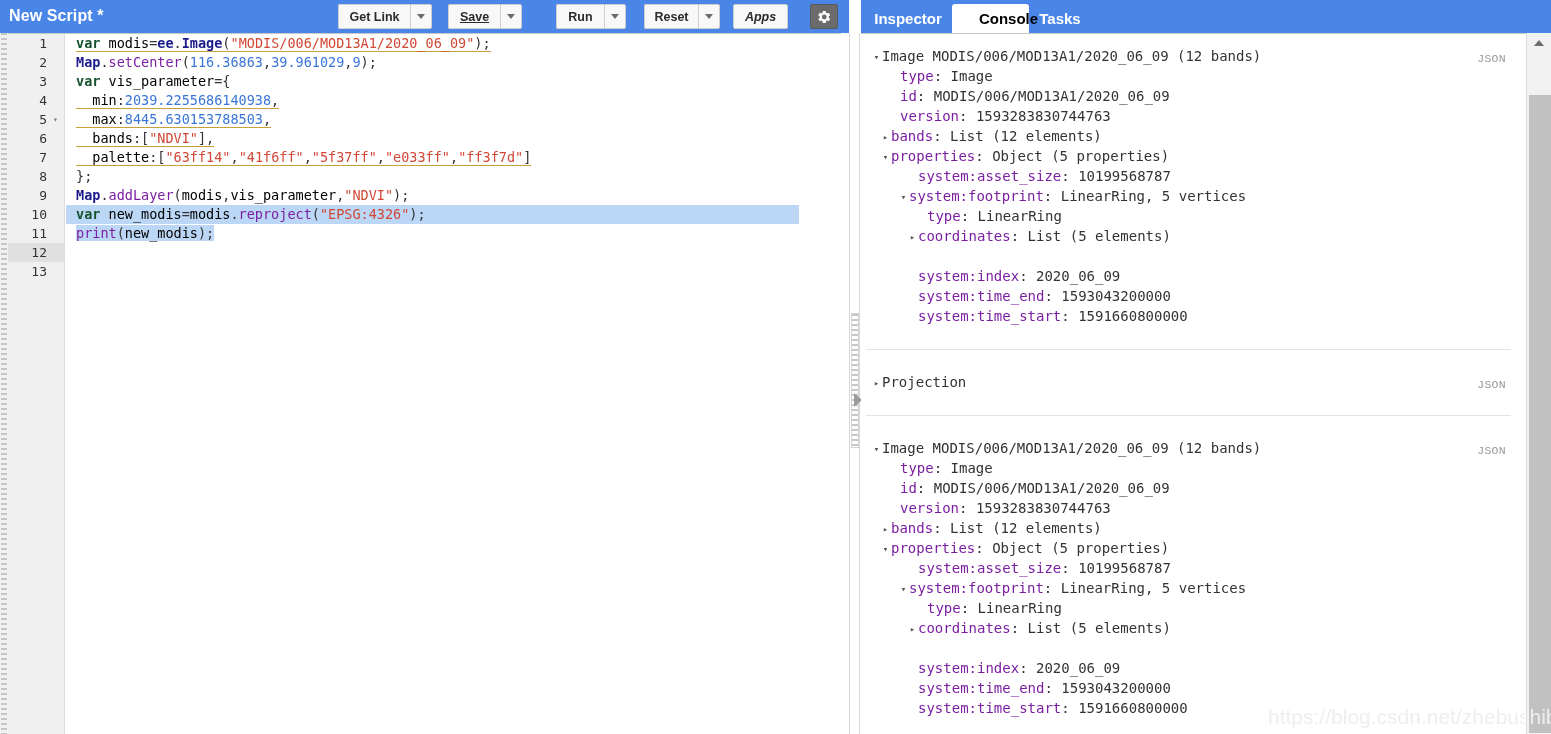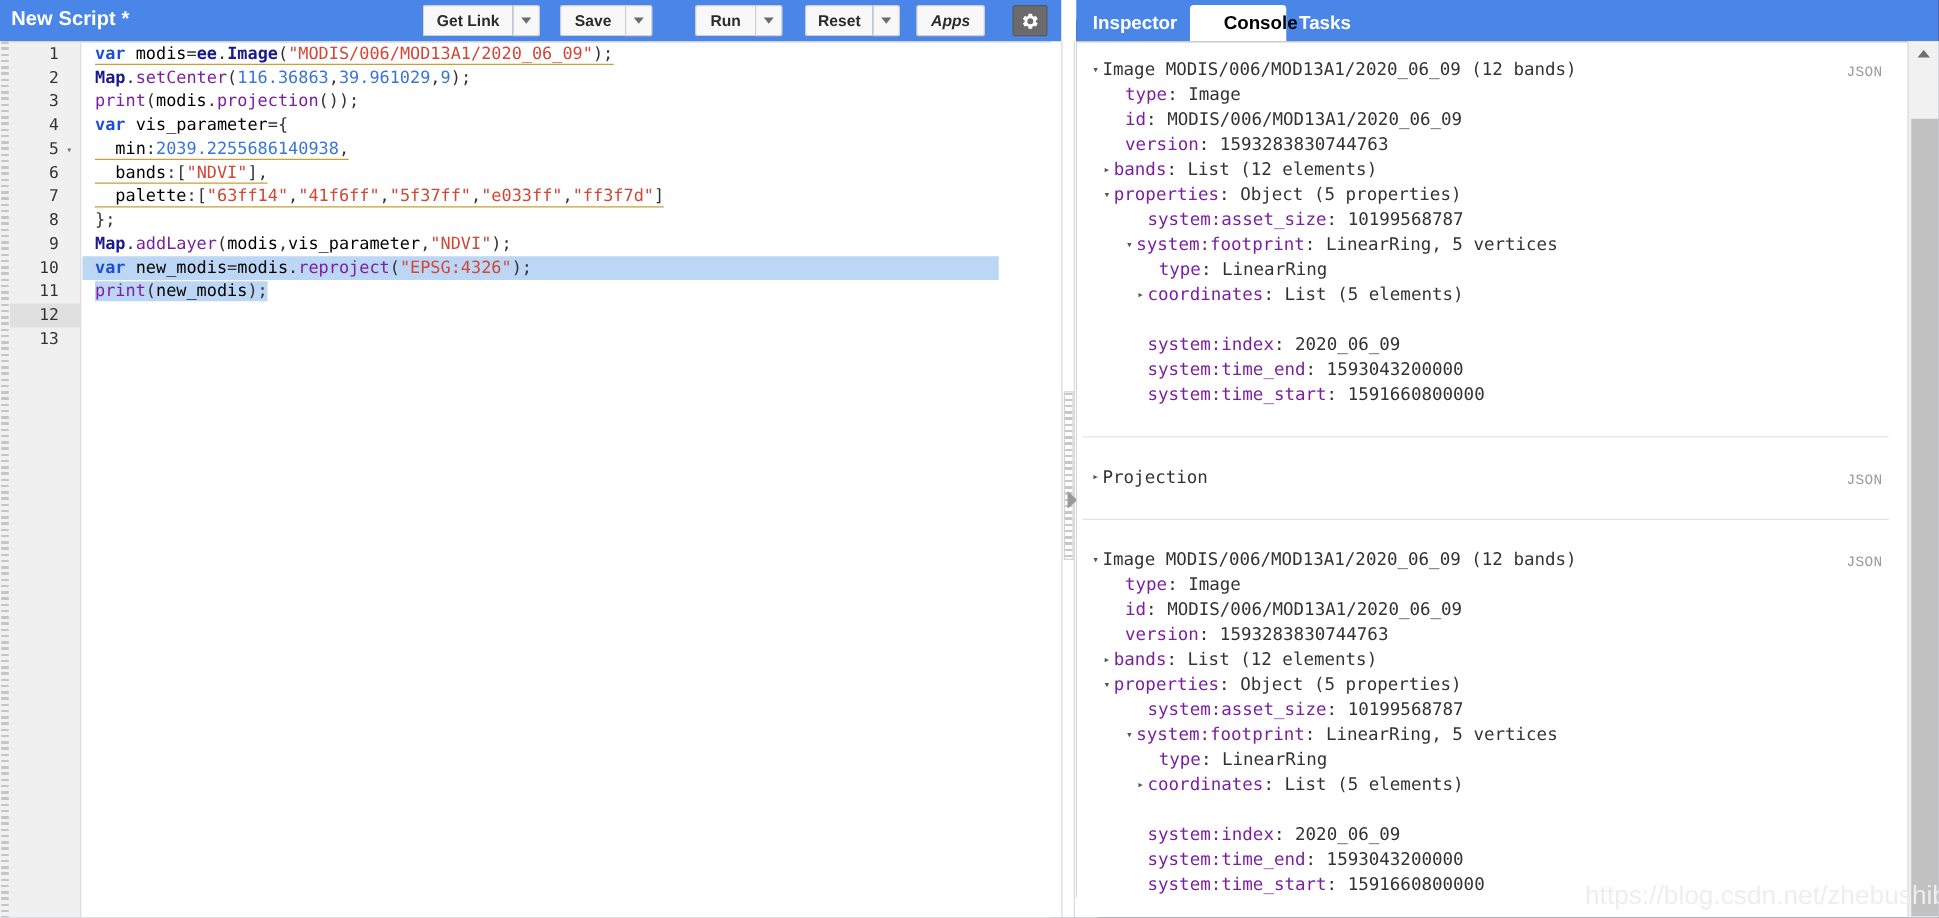--- a/index.html
+++ b/index.html
@@ -170,21 +170,21 @@
     padding-left: 10px;
     box-sizing: border-box;
   }
   .cline.hl-line {
     background: #bcd6f5;
     width: 791px;
     margin-left: -58px;
     padding-left: 68px;
   }
   .sel { background: #bcd6f5; }
-  .tok-kw   { color: #1d4ed8; font-weight: bold; }
+  .tok-kw   { color: #14532d; font-weight: bold; }
   .tok-var  { color: #000000; }
   .tok-bi   { color: #1a1a8c; font-weight: bold; }
   .tok-fn   { color: #7b1fa2; }
   .tok-str  { color: #d14836; }
   .tok-num  { color: #3a76d8; }
   .tok-pun  { color: #333333; }
   .uline    { border-bottom: 1px solid #c8a03a; }
 
   
   #splitter {
@@ -348,21 +348,21 @@
     <div id="toolbar">
       <div id="script-title">New Script *</div>
       <div id="tb-buttons">
           <div class="tb-group" style="left: 338px;">
             <div class="tb-btn main" style="width: 72px;">Get Link</div>
             <div class="tb-caret">
               <div class="caret-glyph"></div>
             </div>
           </div>
           <div class="tb-group" style="left: 448px;">
-            <div class="tb-btn main" style="width: 52px;">Save</div>
+            <div class="tb-btn main" style="width: 52px; text-decoration: underline;">Save</div>
             <div class="tb-caret">
               <div class="caret-glyph"></div>
             </div>
           </div>
           <div class="tb-group" style="left: 556px;">
             <div class="tb-btn main" style="width: 48px;">Run</div>
             <div class="tb-caret">
               <div class="caret-glyph"></div>
             </div>
           </div>
@@ -399,23 +399,23 @@
           <div class="gline">8</div>
           <div class="gline">9</div>
           <div class="gline">10</div>
           <div class="gline">11</div>
           <div class="gline active">12</div>
           <div class="gline">13</div>
         </div>
       <div id="code-area">
           <div class="cline"><span class="uline"><span class="tok-kw">var</span> <span class="tok-var">modis</span><span class="tok-pun">=</span><span class="tok-bi">ee</span><span class="tok-pun">.</span><span class="tok-bi">Image</span><span class="tok-pun">(</span><span class="tok-str">"MODIS/006/MOD13A1/2020_06_09"</span><span class="tok-pun">)</span><span class="tok-pun">;</span></span></div>
           <div class="cline"><span class="tok-bi">Map</span><span class="tok-pun">.</span><span class="tok-fn">setCenter</span><span class="tok-pun">(</span><span class="tok-num">116.36863</span><span class="tok-pun">,</span><span class="tok-num">39.961029</span><span class="tok-pun">,</span><span class="tok-num">9</span><span class="tok-pun">)</span><span class="tok-pun">;</span></div>
-          <div class="cline"><span class="tok-fn">print</span><span class="tok-pun">(</span><span class="tok-var">modis</span><span class="tok-pun">.</span><span class="tok-fn">projection</span><span class="tok-pun">(</span><span class="tok-pun">)</span><span class="tok-pun">)</span><span class="tok-pun">;</span></div>
           <div class="cline"><span class="tok-kw">var</span> <span class="tok-var">vis_parameter</span><span class="tok-pun">=</span><span class="tok-pun">{</span></div>
           <div class="cline"><span class="uline">  <span class="tok-var">min</span><span class="tok-pun">:</span><span class="tok-num">2039.2255686140938</span><span class="tok-pun">,</span></span></div>
+          <div class="cline"><span class="uline">  <span class="tok-var">max</span><span class="tok-pun">:</span><span class="tok-num">8445.630153788503</span><span class="tok-pun">,</span></span></div>
           <div class="cline"><span class="uline">  <span class="tok-var">bands</span><span class="tok-pun">:</span><span class="tok-pun">[</span><span class="tok-str">"NDVI"</span><span class="tok-pun">]</span><span class="tok-pun">,</span></span></div>
           <div class="cline"><span class="uline">  <span class="tok-var">palette</span><span class="tok-pun">:</span><span class="tok-pun">[</span><span class="tok-str">"63ff14"</span><span class="tok-pun">,</span><span class="tok-str">"41f6ff"</span><span class="tok-pun">,</span><span class="tok-str">"5f37ff"</span><span class="tok-pun">,</span><span class="tok-str">"e033ff"</span><span class="tok-pun">,</span><span class="tok-str">"ff3f7d"</span><span class="tok-pun">]</span></span></div>
           <div class="cline"><span class="tok-pun">}</span><span class="tok-pun">;</span></div>
           <div class="cline"><span class="tok-bi">Map</span><span class="tok-pun">.</span><span class="tok-fn">addLayer</span><span class="tok-pun">(</span><span class="tok-var">modis</span><span class="tok-pun">,</span><span class="tok-var">vis_parameter</span><span class="tok-pun">,</span><span class="tok-str">"NDVI"</span><span class="tok-pun">)</span><span class="tok-pun">;</span></div>
           <div class="cline hl-line"><span class="tok-kw">var</span> <span class="tok-var">new_modis</span><span class="tok-pun">=</span><span class="tok-var">modis</span><span class="tok-pun">.</span><span class="tok-fn">reproject</span><span class="tok-pun">(</span><span class="tok-str">"EPSG:4326"</span><span class="tok-pun">)</span><span class="tok-pun">;</span></div>
           <div class="cline"><span class="sel"><span class="tok-fn">print</span><span class="tok-pun">(</span><span class="tok-var">new_modis</span><span class="tok-pun">)</span><span class="tok-pun">;</span></span></div>
         </div>
     </div>
   </div>
 

